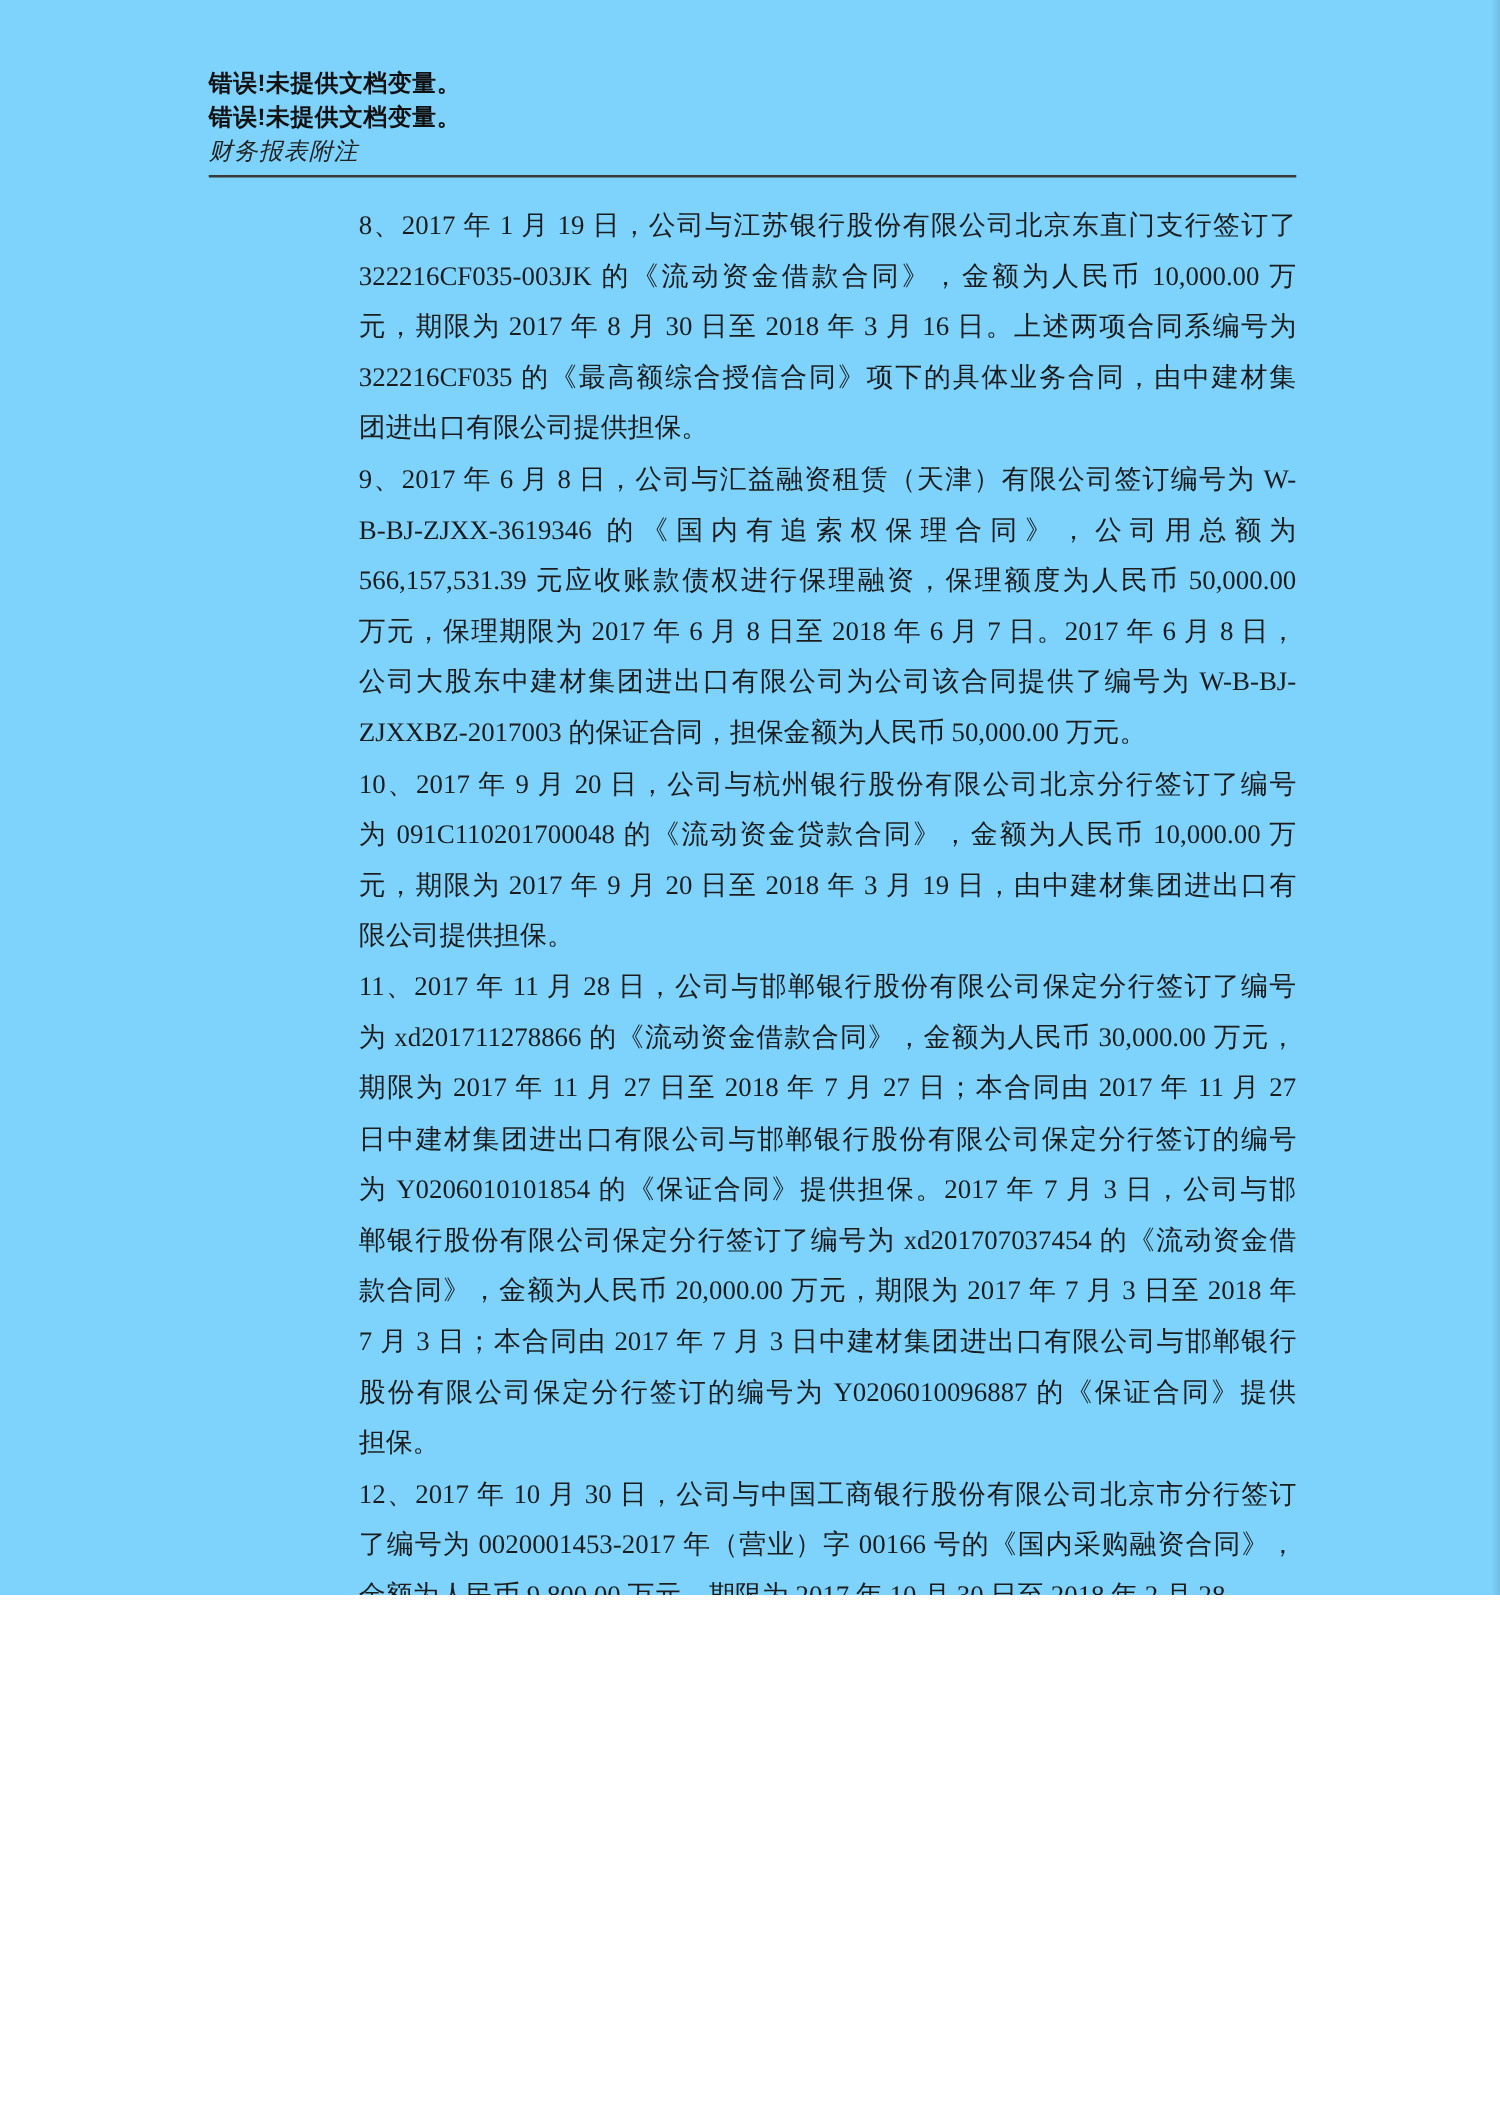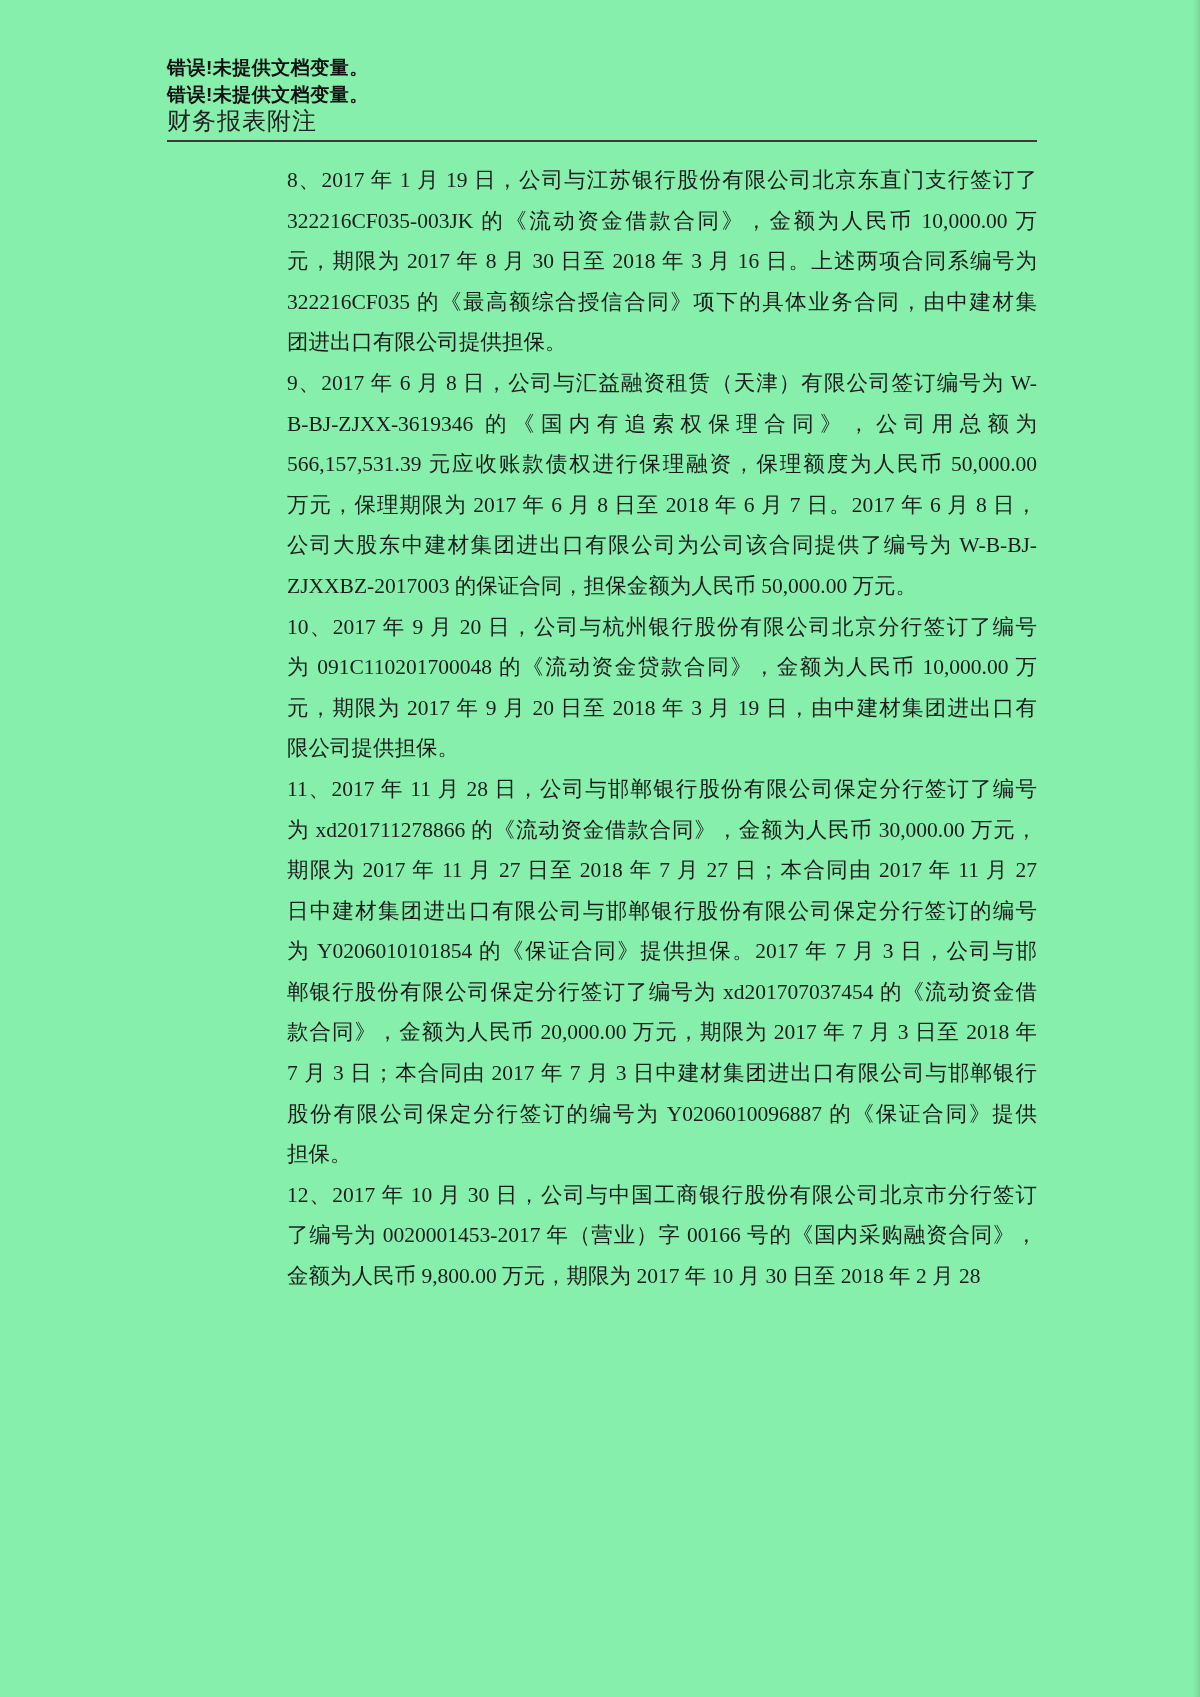--- a/index.html
+++ b/index.html
@@ -3,22 +3,22 @@
 <meta charset="utf-8">
 <style>
   html, body {
     margin: 0;
     padding: 0;
     background: #ffffff;
   }
   .page {
     position: relative;
     width: 1200px;
-    height: 1697px;
-    background: #86efac;
+    height: 1276px;
+    background: #7dd3fc;
     overflow: hidden;
     font-family: "Liberation Serif", "DejaVu Serif", serif;
     color: #1c1c1c;
   }
   .scan-edge {
     position: absolute;
     top: 0;
     right: 0;
     width: 7px;
     height: 100%;
@@ -32,24 +32,25 @@
   }
   .hdr-bold {
     font-family: "Liberation Sans", "DejaVu Sans", sans-serif;
     font-weight: bold;
     font-size: 19px;
     line-height: 27px;
     color: #111;
     letter-spacing: 0.5px;
   }
   .hdr-title {
-    font-size: 24px;
+    font-size: 19px;
     line-height: 27px;
     color: #222;
     letter-spacing: 1px;
+    font-style: italic;
   }
   .hdr-rule {
     margin-top: 5px;
     height: 2px;
     background: #3a3a3a;
   }
   .doc-body {
     position: absolute;
     left: 287px;
     top: 160px;

